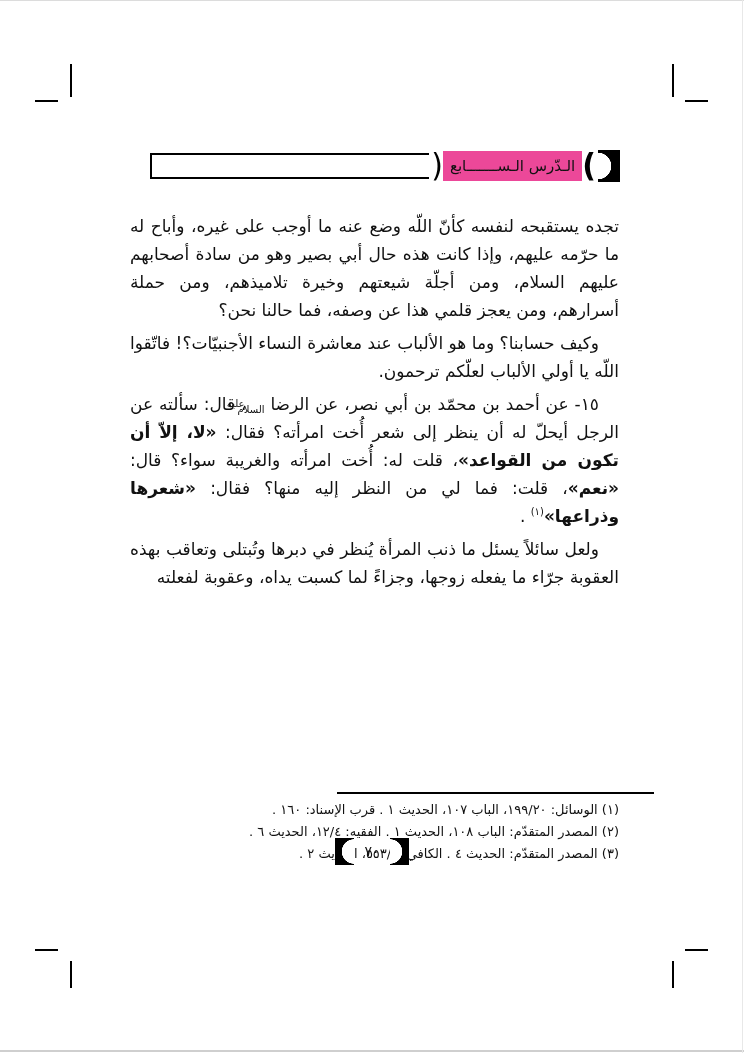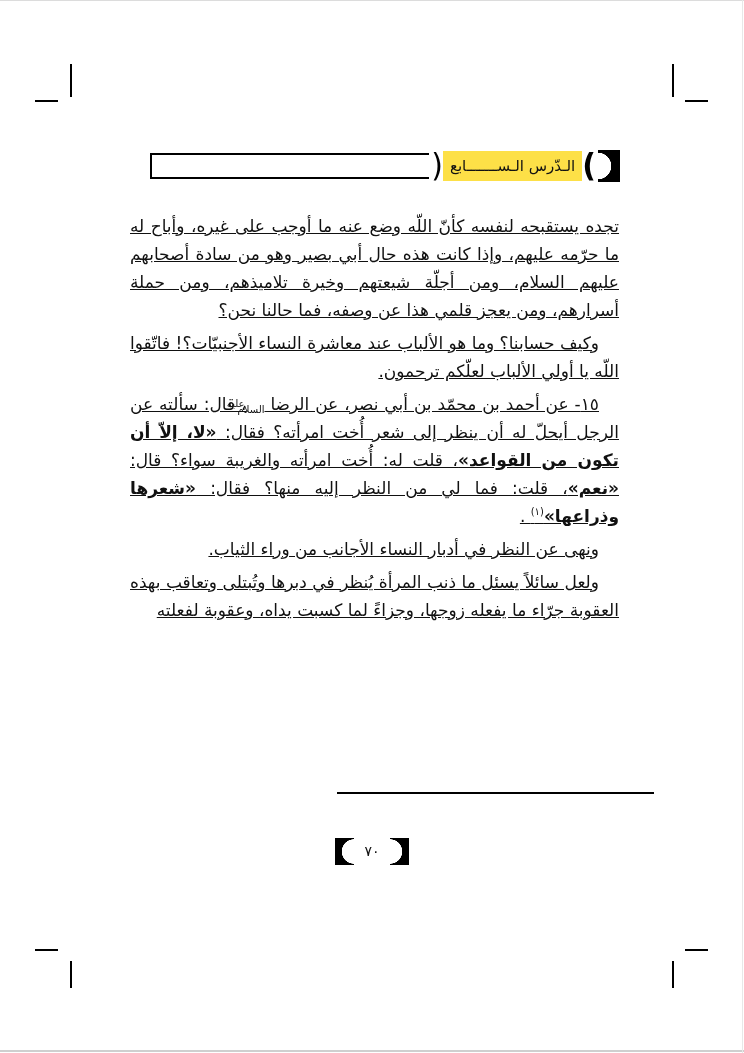--- a/index.html
+++ b/index.html
@@ -31,33 +31,33 @@
     flex:1 1 auto; height:26px;
     border:2px solid #000; border-right:none;
     margin-right:-8px;
     background:#fff;
   }
   .paren { font-size:30px; line-height:30px; color:#000; z-index:2; background:transparent; }
   .paren-close { font-weight:400; transform:scaleY(1.05); background:#fff; padding-left:2px; }
   .paren-open  { font-weight:700; transform:scaleY(1.05); margin-right:2px; }
   .banner-title {
     white-space:nowrap; direction:rtl;
-    font-size:15px; line-height:30px; padding:0 7px; z-index:2; background:#fde047;
+    font-size:15px; line-height:30px; padding:0 7px; z-index:2; background:#ec4899;
   }
   .banner-bracket {
     width:22px; height:32px;
     background:radial-gradient(circle at 0% 50%, #ffffff 0 13px, #000000 13.5px);
   }
 
   
   .body-col {
     position:absolute; left:130px; top:212px; width:489px;
     direction:rtl;
     font-size:17px; line-height:28px;
-    text-align:justify; text-justify:inter-word;text-decoration:underline;
+    text-align:justify; text-justify:inter-word;
   }
   .body-col p { margin:0 0 5px 0; }
   .body-col p.indent { text-indent:20px; }
   .b { font-weight:700; }
   sup { font-size:10px; line-height:0; }
   .roundel {
     display:inline-block; width:18px;
     font-size:10px; line-height:6px; text-align:center;
     vertical-align:-3px; white-space:normal; word-spacing:4px;
   }
@@ -103,25 +103,29 @@
     <span class="paren paren-close">)</span>
     <span class="banner-title">الـدّرس الـســـــــابع</span>
     <span class="paren paren-open">(</span>
     <div class="banner-bracket"></div>
   </div>
 
   <div class="body-col">
       <p><span>تجده يستقبحه لنفسه كأنّ اللّه وضع عنه ما أوجب على غيره، وأباح له ما حرّمه عليهم، وإذا كانت هذه حال أبي بصير وهو من سادة أصحابهم عليهم السلام، ومن أجلّة شيعتهم وخيرة تلاميذهم، ومن حملة أسرارهم، ومن يعجز قلمي هذا عن وصفه، فما حالنا نحن؟</span></p>
       <p class="indent"><span>وكيف حسابنا؟ وما هو الألباب عند معاشرة النساء الأجنبيّات؟! فاتّقوا اللّه يا أولي الألباب لعلّكم ترحمون.</span></p>
       <p class="indent"><span>١٥- عن أحمد بن محمّد بن أبي نصر، عن الرضا </span><span class="roundel">عليه السلام</span><span>، قال: سألته عن الرجل أيحلّ له أن ينظر إلى شعر أُخت امرأته؟ فقال: </span><span class="b">«لا، إلاّ أن تكون من القواعد»</span><span>، قلت له: أُخت امرأته والغريبة سواء؟ قال: </span><span class="b">«نعم»</span><span>، قلت: فما لي من النظر إليه منها؟ فقال: </span><span class="b">«شعرها وذراعها»</span><sup>(١)</sup><span> .</span></p>
-      <p class="indent"><span>ونهى عن النظر في أدبار النساء الأجانب من وراء الثياب.</span></p>
       <p class="indent"><span>ولعل سائلاً يسئل ما ذنب المرأة يُنظر في دبرها وتُبتلى وتعاقب بهذه العقوبة جرّاء ما يفعله زوجها، وجزاءً لما كسبت يداه، وعقوبة لفعلته</span></p>
     </div>
 
   <div class="fn-rule"></div>
+  <div class="footnotes">
+    <div>(١) الوسائل: ١٩٩/٢٠، الباب ١٠٧، الحديث ١ . قرب الإسناد: ١٦٠ .</div>
+    <div>(٢) المصدر المتقدّم: الباب ١٠٨، الحديث ١ . الفقيه: ١٢/٤، الحديث ٦ .</div>
+    <div>(٣) المصدر المتقدّم: الحديث ٤ . الكافي: ٥٥٣/٥، الحديث ٢ .</div>
+  </div>
 
   <div class="emblem">
     <div class="emb-bracket emb-left"></div>
     <div class="emb-num">٧٠</div>
     <div class="emb-bracket emb-right"></div>
   </div>
 
 </div>
 
 </body></html>

